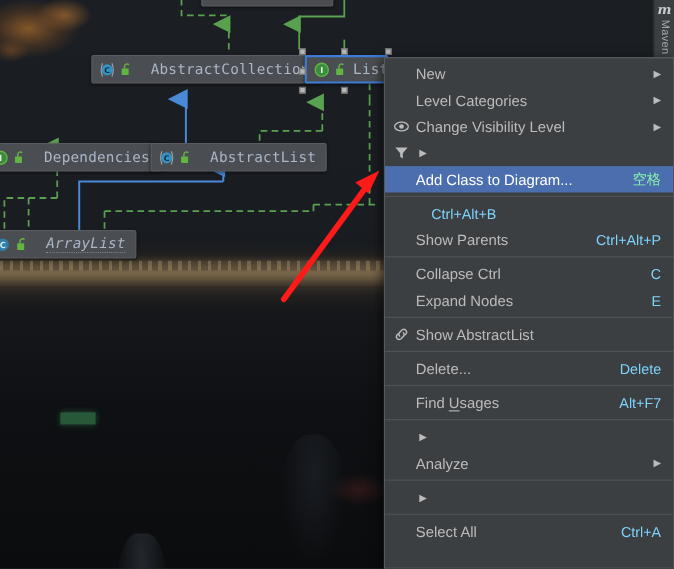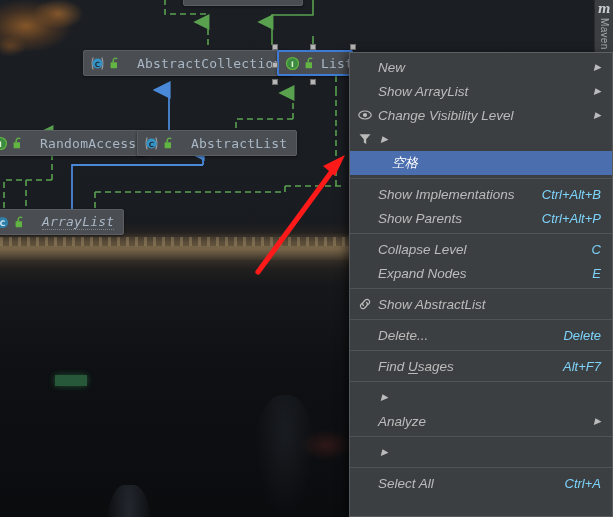--- a/index.html
+++ b/index.html
@@ -134,34 +134,33 @@
     overflow:hidden;
   }
   .mi {
     position:relative;
     height:24px;
     display:flex; align-items:center;
     padding-left:5px; padding-right:11px;
     color:#bbbbbb;
     font-size:13.5px;
     cursor:default;
-    font-style:italic;
   }
   .mi.sel { background:#4b6eaf; color:#ffffff; }
   .mi .micon {
     width:19px; flex:0 0 19px;
     display:flex; align-items:center; justify-content:center;
     margin-right:4px;
   }
   .mi .mlabel { flex:1 1 auto; white-space:nowrap; }
   .mi .mlabel u { text-decoration:underline; text-underline-offset:2px; }
   .mi .mkey {
     flex:0 0 auto; color:#7dd3fc; font-size:13px; margin-left:14px;
   }
-  .mi.sel .mkey { color:#ffffff; }
+  .mi.sel .mkey { color:#86efac; }
   .mi .marrow {
     flex:0 0 auto; width:10px; text-align:right;
     color:#bbbbbb; font-size:9px; line-height:1;
   }
   .msep { height:1px; background:#515456; margin:3px 0; }
 
   
   svg#annot { position:absolute; left:0; top:0; width:613px; height:517px; z-index:7; pointer-events:none; }
 </style>
 </head>
@@ -282,21 +281,21 @@
         <text x="7.5" y="10.6" font-family="DejaVu Sans, sans-serif" font-size="7.6" font-weight="bold" fill="#d9f2d2" text-anchor="middle">I</text>
       </svg>
     </span>
     <span class="ic ic-lock">
       <svg width="14" height="14" viewBox="0 0 14 14">
         <path d="M5.2 6.2 V4.4 a2.3 2.3 0 0 1 4.0 -1.5" stroke="#62b543" stroke-width="1.4" fill="none"></path>
         <rect x="2.6" y="6.2" width="6.4" height="6.0" rx="0.6" fill="#62b543"></rect>
       </svg>
     </span>
     <span class="gap"></span>
-    <span class="node-label">RandomAccess</span>
+    <span class="node-label">Dependencies</span>
   </div>
 
   <div class="node" style="left:137px; top:130px;">
     <span class="ic ic-class">
       <svg width="15" height="15" viewBox="0 0 15 15">
         <path d="M3.2 1.5 Q0.9 7.5 3.2 13.5" stroke="#9aa0a6" stroke-width="1.1" fill="none"></path>
         <path d="M11.8 1.5 Q14.1 7.5 11.8 13.5" stroke="#9aa0a6" stroke-width="1.1" fill="none"></path>
         <circle cx="7.5" cy="7.5" r="5.1" fill="#3592c4"></circle>
         <text x="7.5" y="10.6" font-family="DejaVu Sans, sans-serif" font-size="7.2" font-weight="bold" fill="#1d2733" text-anchor="middle">C</text>
       </svg>
@@ -335,21 +334,21 @@
 </div>
 
 <div class="menu" id="context-menu">
     <div class="mi">
       <span class="micon"></span>
       <span class="mlabel">New</span>
       <span class="marrow">▶</span>
     </div>
     <div class="mi">
       <span class="micon"></span>
-      <span class="mlabel">Show ArrayList</span>
+      <span class="mlabel">Level Categories</span>
       <span class="marrow">▶</span>
     </div>
     <div class="mi">
       <span class="micon">
         <svg width="14" height="14" viewBox="0 0 14 14">
           <ellipse cx="7" cy="7" rx="6.2" ry="4" fill="none" stroke="#bbbbbb" stroke-width="1.2"></ellipse>
           <circle cx="7" cy="7" r="2.1" fill="#bbbbbb"></circle>
         </svg>
       </span>
       <span class="mlabel">Change Visibility Level</span>
@@ -358,37 +357,37 @@
     <div class="mi">
       <span class="micon">
         <svg width="14" height="14" viewBox="0 0 14 14">
           <path d="M1.5 2.2 H12.5 L8.2 7.3 V12 L5.8 10.6 V7.3 Z" fill="#bbbbbb"></path>
         </svg>
       </span>
       <span class="marrow">▶</span>
     </div>
     <div class="mi sel">
       <span class="micon"></span>
+      <span class="mlabel">Add Class to Diagram...</span>
       <span class="mkey">空格</span>
     </div>
     <div class="msep"></div>
     <div class="mi">
       <span class="micon"></span>
-      <span class="mlabel">Show Implementations</span>
       <span class="mkey">Ctrl+Alt+B</span>
     </div>
     <div class="mi">
       <span class="micon"></span>
       <span class="mlabel">Show Parents</span>
       <span class="mkey">Ctrl+Alt+P</span>
     </div>
     <div class="msep"></div>
     <div class="mi">
       <span class="micon"></span>
-      <span class="mlabel">Collapse Level</span>
+      <span class="mlabel">Collapse Ctrl</span>
       <span class="mkey">C</span>
     </div>
     <div class="mi">
       <span class="micon"></span>
       <span class="mlabel">Expand Nodes</span>
       <span class="mkey">E</span>
     </div>
     <div class="msep"></div>
     <div class="mi">
       <span class="micon">

